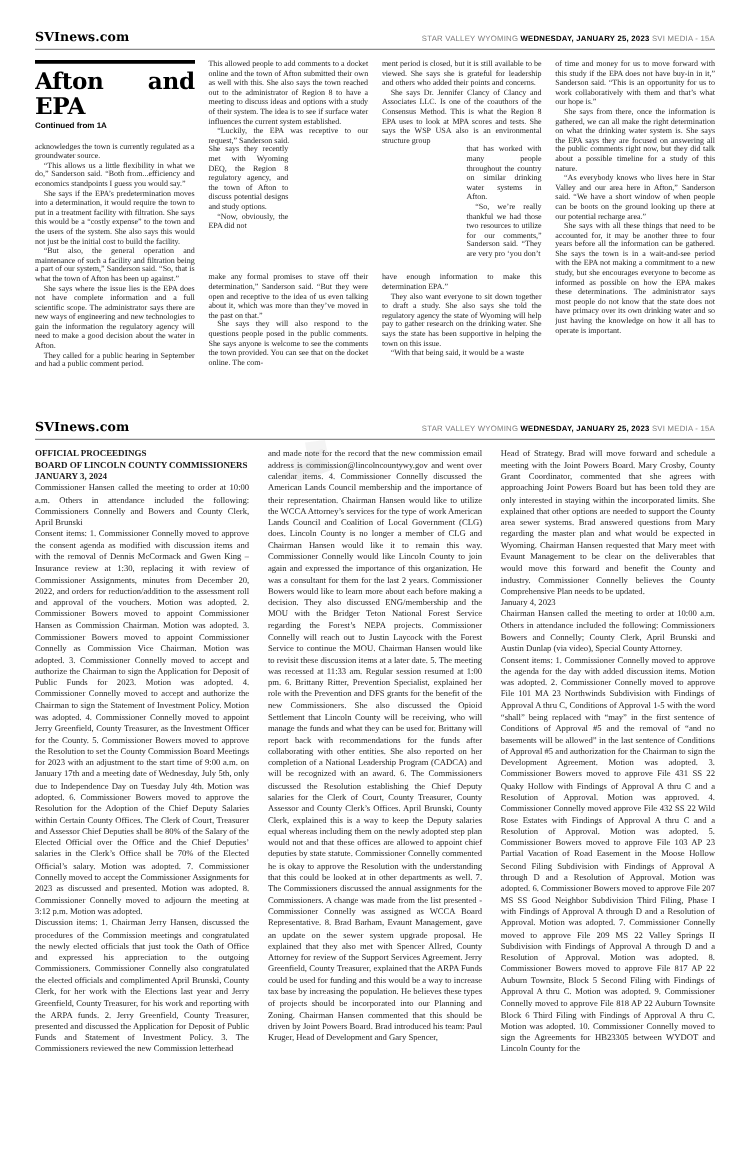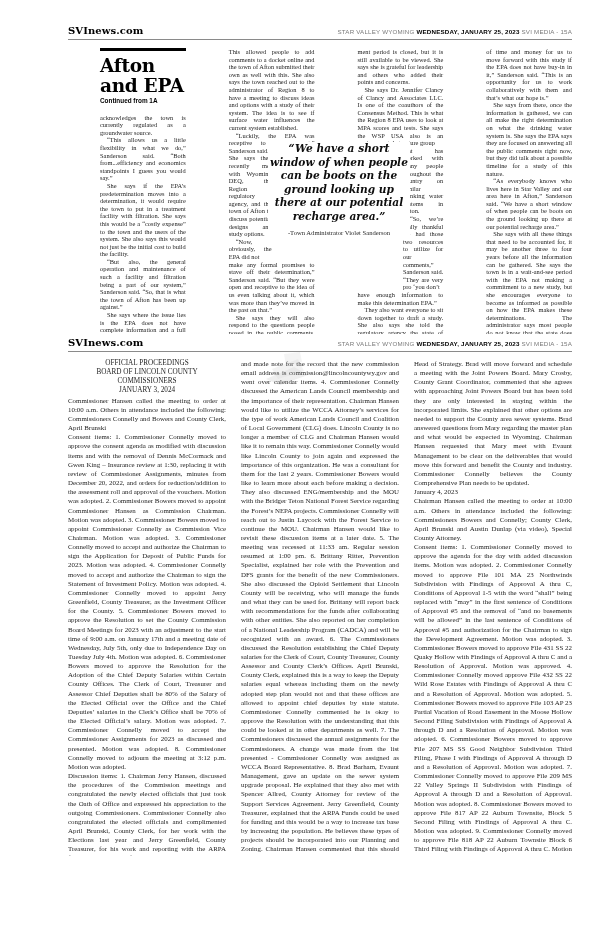--- a/index.html
+++ b/index.html
@@ -1,34 +1,34 @@
 <!DOCTYPE html>
 <html><head>
 <meta charset="utf-8">
 <style>
   html,body { margin:0; padding:0; }
   body {
     width:600px; height:927px; background:#ffffff; position:relative; overflow:hidden;
     font-family:"Liberation Serif", serif; color:#222;
     -webkit-font-smoothing:antialiased;
   }
-  .page { position:absolute; inset:0;padding-left:40px; }
+  .page { position:absolute; inset:0; }
 
   
   .mast { display:flex; justify-content:space-between; align-items:baseline;
           border-bottom:1px solid #8a8a8a; padding-bottom:3px; }
   .site { font-family:"DejaVu Serif", serif; font-weight:bold; font-size:10px; color:#000; letter-spacing:0.1px; }
   .dl   { font-family:"Liberation Sans", sans-serif; font-size:6.2px; color:#7a7a7a; letter-spacing:0.2px; }
   .dl b { color:#000; }
 
   .mast-top { margin:25px 28px 0; }
 
   
   .article-section { position:relative; display:flex; gap:11px; margin:8px 28px 0; height:286px; overflow:hidden; }
-  .acol { flex:1 1 0; font-size:6.4px; line-height:7.6px; text-align:justify; color:#1d1d1d;margin-left:32px; }
+  .acol { flex:1 1 0; font-size:6.4px; line-height:7.6px; text-align:justify; color:#1d1d1d; }
   .acol p { margin:0; }
   .acol .paras p:not(:first-child) { text-indent:7px; }
   .kicker-bar { height:3px; background:#000; margin-bottom:5px; }
   .headline { font-family:"DejaVu Serif", serif; font-weight:bold; font-size:18.5px; line-height:20px; letter-spacing:-0.3px; color:#000; }
   .continued { font-family:"Liberation Sans", sans-serif; font-weight:bold; font-size:6.4px; margin:1px 0 9px; color:#000; }
   .beside-left  { width:50%; min-height:102px; }
   .beside-right { width:47%; min-height:102px; margin-left:53%; }
 
   .quote-box { position:absolute; left:200px; top:94px; width:142px; text-align:center; background:#fff; }
   .quote-text { font-family:"DejaVu Serif", serif; font-weight:bold; font-style:italic;
@@ -38,21 +38,21 @@
   
   .pn-head { margin:3px 28px 0; position:relative; }
   .pn-title { font-family:"DejaVu Serif", serif; font-weight:bold; font-size:36px; line-height:36px;
               letter-spacing:-1px; text-align:right; color:#000; }
   .pn-mast { margin-top:1px; }
   .faded-art { position:absolute; left:196px; top:14px; opacity:0.35; }
 
   .notices-section { display:flex; gap:15px; margin:7px 28px 0; height:497px; overflow:hidden; }
   .ncol { flex:1 1 0; font-size:6.9px; line-height:9.15px; text-align:justify; color:#1d1d1d; }
   .ncol p { margin:0; text-indent:0; }
-  .nhead p { text-align:center; font-weight:normal; font-size:7.2px; }
+  .nhead p { font-weight:bold; font-size:7.2px; }
 </style>
 </head>
 <body>
 
 <div class="page">
 
   <div class="mast mast-top">
     <span class="site">SVInews.com</span>
     <span class="dl"><span>STAR VALLEY WYOMING </span><b>WEDNESDAY, JANUARY 25, 2023</b><span> SVI MEDIA - 15A</span></span>
   </div>
@@ -106,24 +106,20 @@
 
     <div class="acol">
       <div class="paras">
           <p>of time and money for us to move forward with this study if the EPA does not have buy-in in it,” Sanderson said. “This is an opportunity for us to work collaboratively with them and that’s what our hope is.”</p>
           <p>She says from there, once the information is gathered, we can all make the right determination on what the drinking water system is. She says the EPA says they are focused on answering all the public comments right now, but they did talk about a possible timeline for a study of this nature.</p>
           <p>“As everybody knows who lives here in Star Valley and our area here in Afton,” Sanderson said. “We have a short window of when people can be boots on the ground looking up there at our potential recharge area.”</p>
           <p>She says with all these things that need to be accounted for, it may be another three to four years before all the information can be gathered. She says the town is in a wait-and-see period with the EPA not making a commitment to a new study, but she encourages everyone to become as informed as possible on how the EPA makes these determinations. The administrator says most people do not know that the state does not have primacy over its own drinking water and so just having the knowledge on how it all has to operate is important.</p>
         </div>
     </div>
 
-    <div class="quote-box">
-      <div class="quote-text">“We have a short window of when people can be boots on the ground looking up there at our potential recharge area.”</div>
-      <div class="quote-attr">-Town Administrator Violet Sanderson</div>
-    </div>
   </div>
 
   <div class="pn-head">
     <svg class="faded-art" width="46" height="34" viewBox="0 0 46 34">
       <g fill="#9a9a9a">
         <path d="M2 28 L30 16 L44 24 L16 34 Z" opacity="0.45"></path>
         <path d="M8 18 L34 8 L40 20 L14 28 Z" opacity="0.35"></path>
         <path d="M20 3 L36 1 L38 11 L22 15 Z" opacity="0.3"></path>
       </g>
     </svg>

